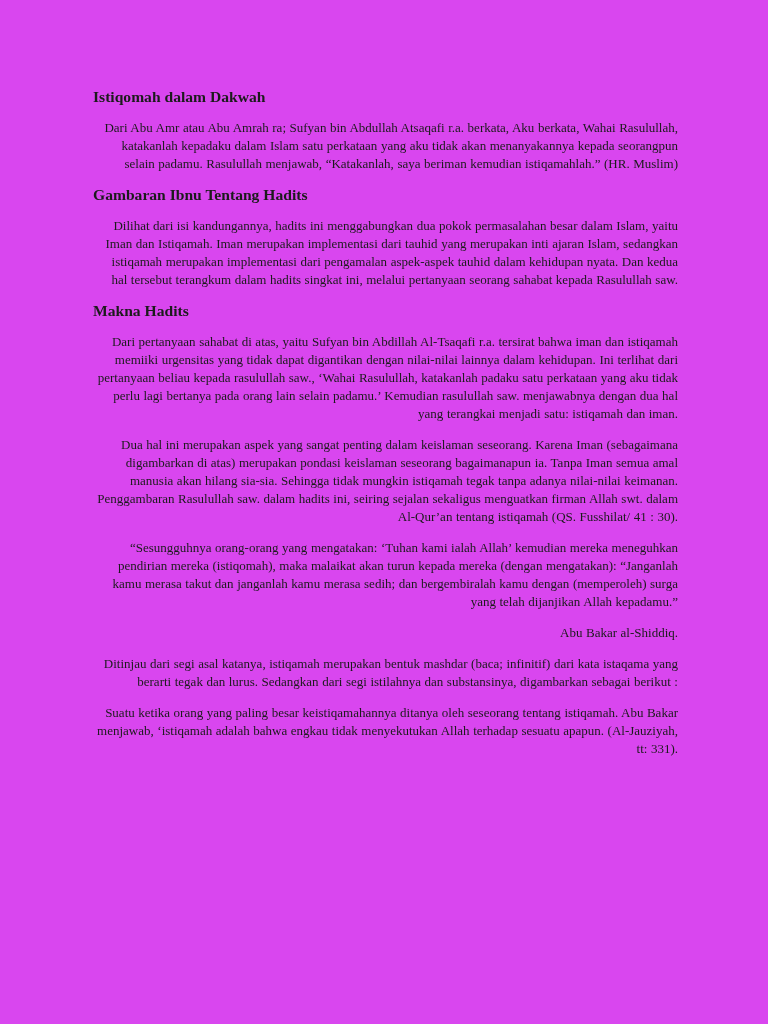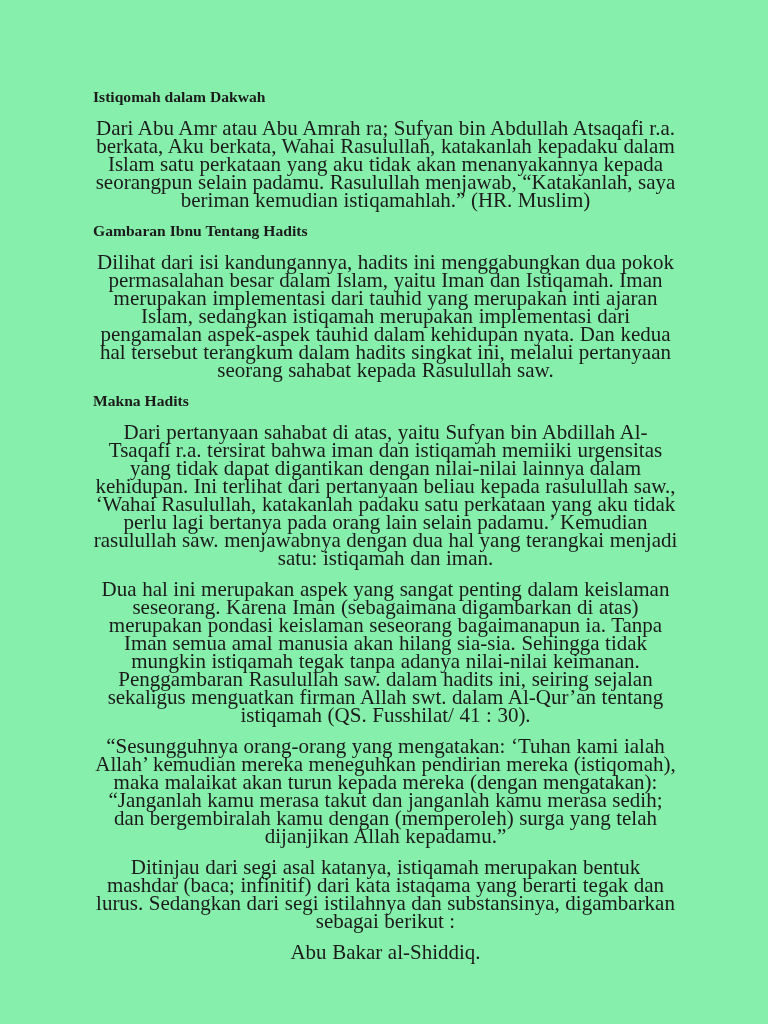--- a/index.html
+++ b/index.html
@@ -11,44 +11,45 @@
     width: 768px;
     height: 1024px;
     font-family: "Liberation Serif", serif;
     color: #1b1b1b;
     overflow: hidden;
   }
   .page {
     box-sizing: border-box;
     width: 768px;
     height: 1024px;
-    background: #86efac;
+    background: #d946ef;
     padding: 88px 90px 0 93px;
   }
   .h {
     font-weight: bold;
     font-size: 15.6px;
     line-height: 18px;
     margin: 0 0 13px 0;
   }
   .p {
-    font-size: 21px;
+    font-size: 13px;
     line-height: 18px;
     margin: 0 0 13px 0;
-    text-align: center;
+    text-align: right;
     word-spacing: 0.3px;
   }
 </style>
 </head>
 <body>
 
 <div class="page">
   <h2 class="h">Istiqomah dalam Dakwah</h2>
   <p class="p">Dari Abu Amr atau Abu Amrah ra; Sufyan bin Abdullah Atsaqafi r.a. berkata, Aku berkata, Wahai Rasulullah, katakanlah kepadaku dalam Islam satu perkataan yang aku tidak akan menanyakannya kepada seorangpun selain padamu. Rasulullah menjawab, “Katakanlah, saya beriman kemudian istiqamahlah.” (HR. Muslim)</p>
   <h2 class="h">Gambaran Ibnu Tentang Hadits</h2>
   <p class="p">Dilihat dari isi kandungannya, hadits ini menggabungkan dua pokok permasalahan besar dalam Islam, yaitu Iman dan Istiqamah. Iman merupakan implementasi dari tauhid yang merupakan inti ajaran Islam, sedangkan istiqamah merupakan implementasi dari pengamalan aspek-aspek tauhid dalam kehidupan nyata. Dan kedua hal tersebut terangkum dalam hadits singkat ini, melalui pertanyaan seorang sahabat kepada Rasulullah saw.</p>
   <h2 class="h">Makna Hadits</h2>
   <p class="p">Dari pertanyaan sahabat di atas, yaitu Sufyan bin Abdillah Al-Tsaqafi r.a. tersirat bahwa iman dan istiqamah memiiki urgensitas yang tidak dapat digantikan dengan nilai-nilai lainnya dalam kehidupan. Ini terlihat dari pertanyaan beliau kepada rasulullah saw., ‘Wahai Rasulullah, katakanlah padaku satu perkataan yang aku tidak perlu lagi bertanya pada orang lain selain padamu.’ Kemudian rasulullah saw. menjawabnya dengan dua hal yang terangkai menjadi satu: istiqamah dan iman.</p>
   <p class="p">Dua hal ini merupakan aspek yang sangat penting dalam keislaman seseorang. Karena Iman (sebagaimana digambarkan di atas) merupakan pondasi keislaman seseorang bagaimanapun ia. Tanpa Iman semua amal manusia akan hilang sia-sia. Sehingga tidak mungkin istiqamah tegak tanpa adanya nilai-nilai keimanan. Penggambaran Rasulullah saw. dalam hadits ini, seiring sejalan sekaligus menguatkan firman Allah swt. dalam Al-Qur’an tentang istiqamah (QS. Fusshilat/ 41 : 30).</p>
   <p class="p">“Sesungguhnya orang-orang yang mengatakan: ‘Tuhan kami ialah Allah’ kemudian mereka meneguhkan pendirian mereka (istiqomah), maka malaikat akan turun kepada mereka (dengan mengatakan): “Janganlah kamu merasa takut dan janganlah kamu merasa sedih; dan bergembiralah kamu dengan (memperoleh) surga yang telah dijanjikan Allah kepadamu.”</p>
+  <p class="p">Abu Bakar al-Shiddiq.</p>
   <p class="p">Ditinjau dari segi asal katanya, istiqamah merupakan bentuk mashdar (baca; infinitif) dari kata istaqama yang berarti tegak dan lurus. Sedangkan dari segi istilahnya dan substansinya, digambarkan sebagai berikut :</p>
-  <p class="p">Abu Bakar al-Shiddiq.</p>
+  <p class="p">Suatu ketika orang yang paling besar keistiqamahannya ditanya oleh seseorang tentang istiqamah. Abu Bakar menjawab, ‘istiqamah adalah bahwa engkau tidak menyekutukan Allah terhadap sesuatu apapun. (Al-Jauziyah, tt: 331).</p>
 </div>
 
 </body></html>

